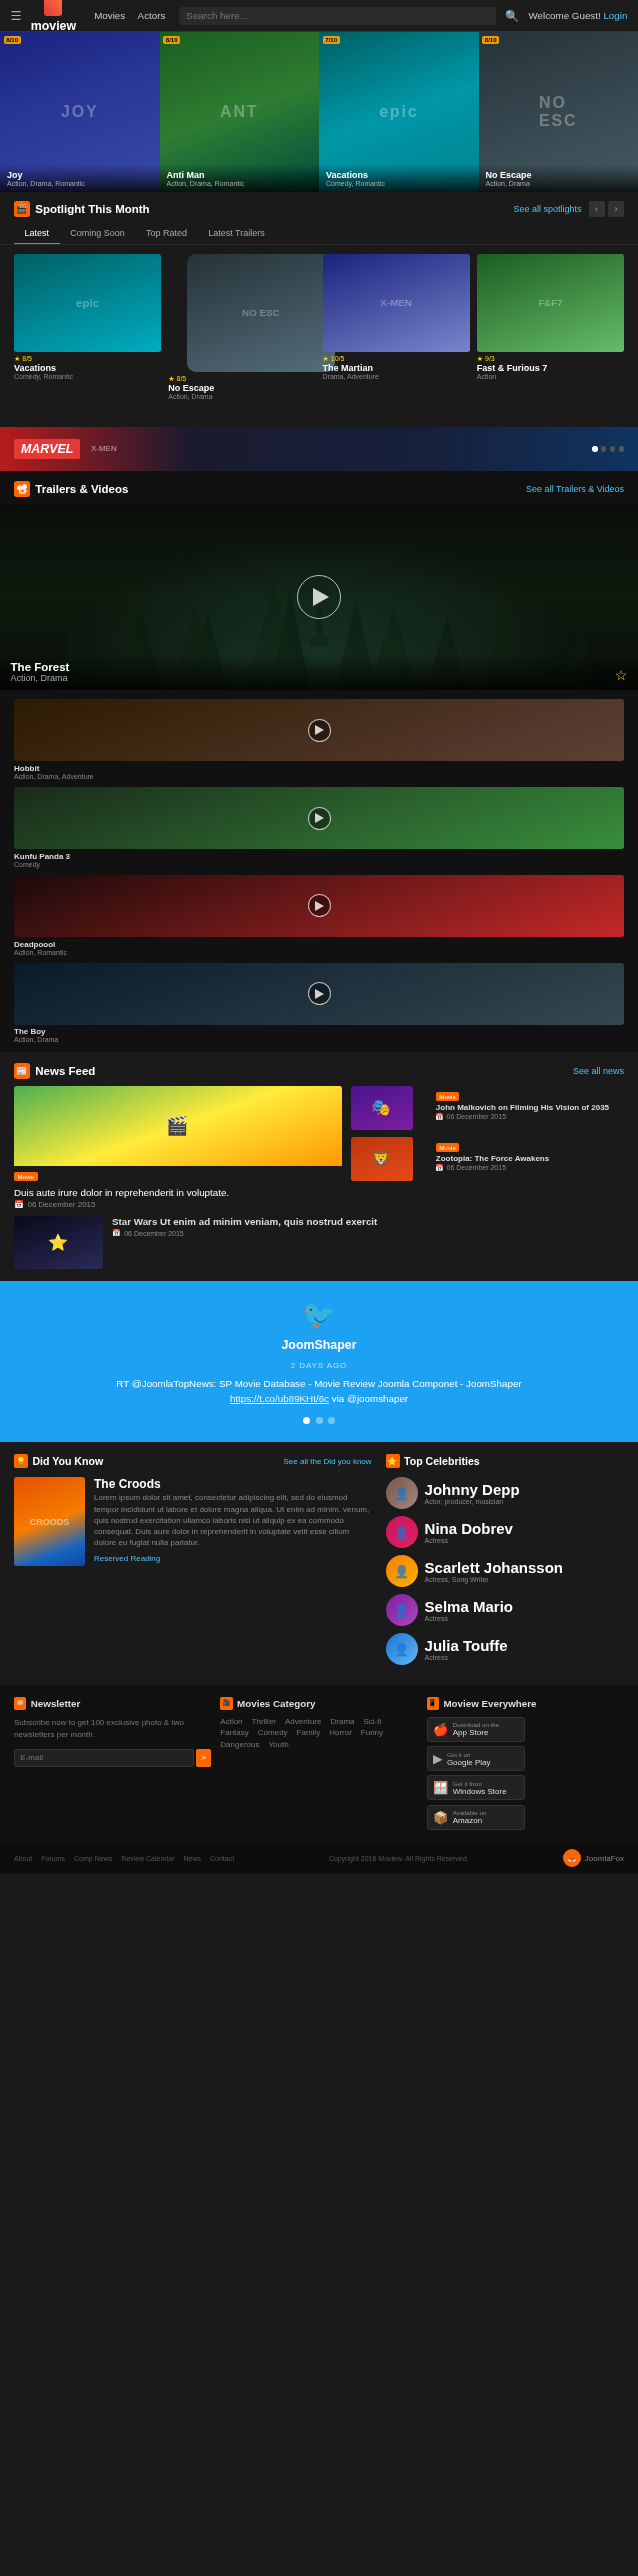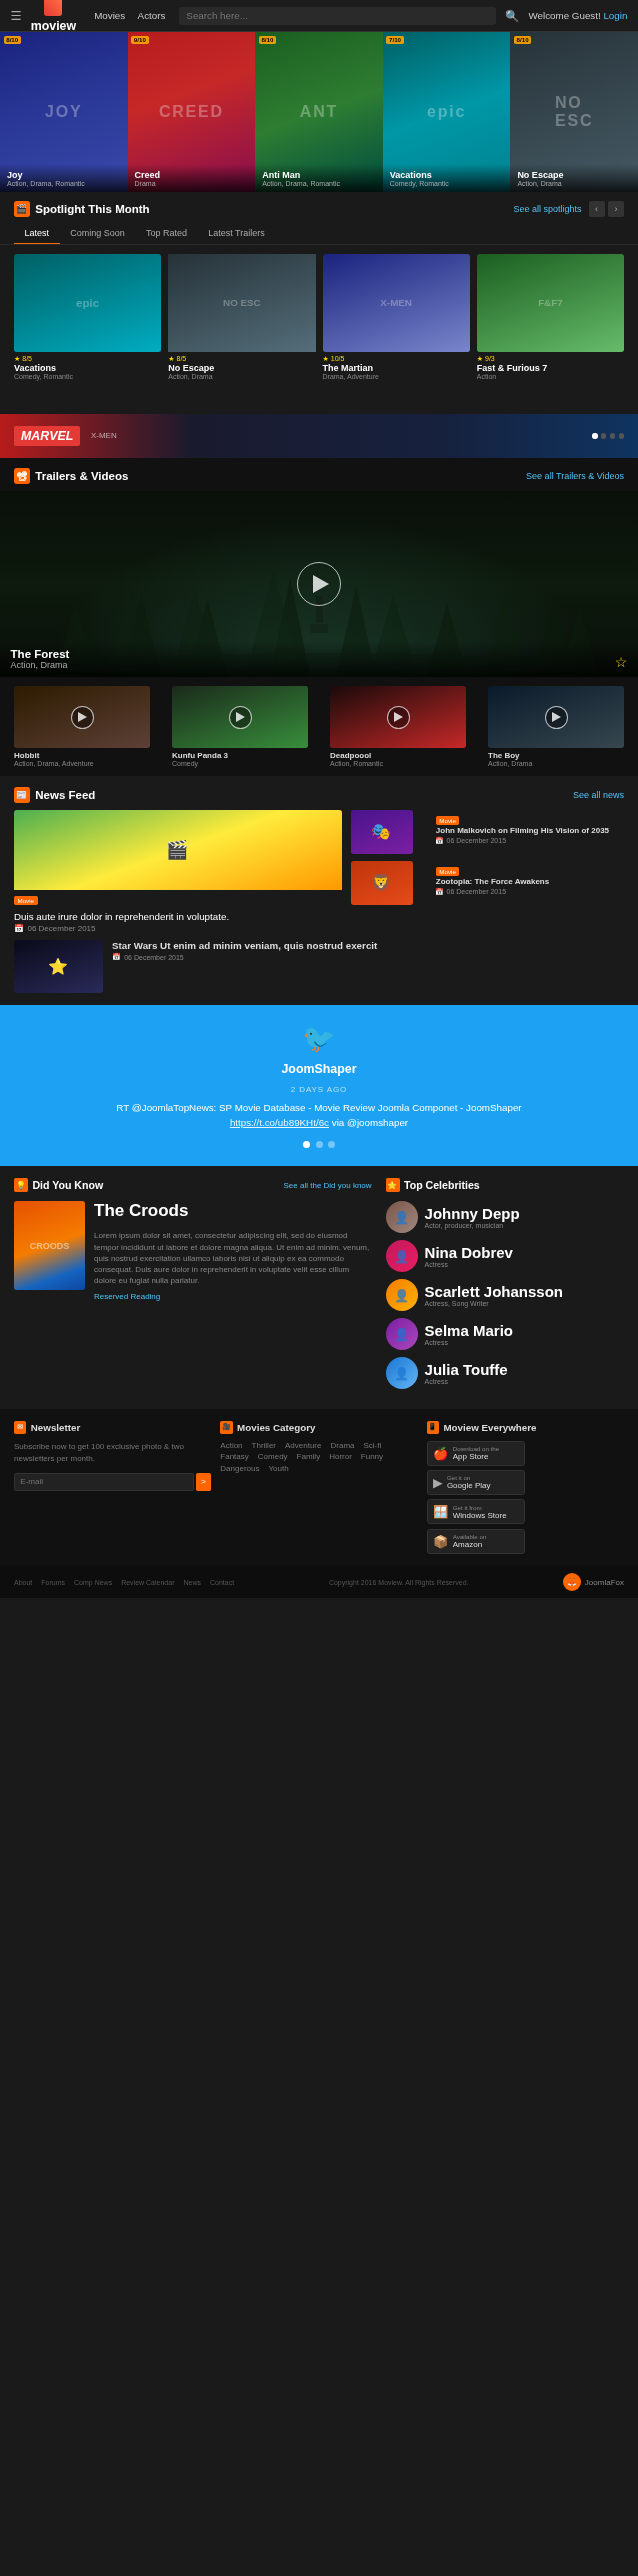--- a/index.html
+++ b/index.html
@@ -192,21 +192,21 @@
 
     
     .marvel-banner {
       width: 638px;
       height: 44px;
       background: linear-gradient(90deg, #b71c1c 0%, #1a1a2e 30%, #16213e 70%, #0f3460 100%);
       display: flex;
       align-items: center;
       padding: 0 14px;
       gap: 10.6px;
-      margin-top: 21px;
+      margin-top: 14px;
     }
     .marvel-logo {
       background: #e53935;
       color: #fff;
       font-weight: bold;
       font-size: 12.4px;
       padding: 2.7px 7px;
       border-radius: 1.8px;
       font-style: italic;
     }
@@ -302,23 +302,24 @@
       align-items: flex-end;
       justify-content: space-between;
     }
     .video-title { font-size: 11.5px; font-weight: bold; }
     .video-genre { font-size: 9px; color: #aaa; }
     .star-icon { color: #ffd700; font-size: 14px; }
 
     
     .trailer-thumbs {
       display: flex;
-      gap: 22px;
+      gap: 7px;
       padding: 9px 14px;
       background: #111;
+      flex-direction: column;
     }
     .trailer-thumb {
       flex: 1;
       position: relative;
     }
     .thumb-img {
       width: 100%;
       height: 62px;
       border-radius: 2.7px;
       display: flex;
@@ -504,21 +505,21 @@
       background: linear-gradient(160deg, #e65100 0%, #f57c00 50%, #1565c0 80%, #0d47a1 100%);
       flex-shrink: 0;
       display: flex;
       align-items: center;
       justify-content: center;
       font-size: 9px;
       font-weight: bold;
       color: rgba(255,255,255,0.5);
     }
     .croods-content {}
-    .croods-title { font-size: 17px; font-weight: bold; color: #fff; margin-bottom: 9px; }
+    .croods-title { font-size: 12px; font-weight: bold; color: #fff; margin-bottom: 1px; }
     .croods-text { font-size: 8px; color: #888; line-height: 1.4; }
     .read-more { color: #4fc3f7; font-size: 8px; text-decoration: none; margin-top: 3.5px; display: inline-block; }
 
     
     .celebrity-item {
       display: flex;
       align-items: center;
       gap: 7px;
       margin-bottom: 7px;
     }
@@ -677,28 +678,20 @@
 
 <div class="hero-cards">
   <div class="hero-card card-joy">
     <div class="movie-poster-art">JOY</div>
     <div class="rating-badge">8/10</div>
     <div class="hero-card-overlay">
       <div class="hero-card-title">Joy</div>
       <div class="hero-card-genre">Action, Drama, Romantic</div>
     </div>
   </div>
-  <div class="hero-card card-creed">
-    <div class="movie-poster-art">CREED</div>
-    <div class="rating-badge">9/10</div>
-    <div class="hero-card-overlay">
-      <div class="hero-card-title">Creed</div>
-      <div class="hero-card-genre">Drama</div>
-    </div>
-  </div>
   <div class="hero-card card-antiman">
     <div class="movie-poster-art">ANT</div>
     <div class="rating-badge">8/10</div>
     <div class="hero-card-overlay">
       <div class="hero-card-title">Anti Man</div>
       <div class="hero-card-genre">Action, Drama, Romantic</div>
     </div>
   </div>
   <div class="hero-card card-vacations">
     <div class="movie-poster-art">epic</div>
@@ -742,21 +735,21 @@
 <div class="spotlight-grid">
   <div class="spotlight-card">
     <div class="spotlight-card-img sc1" style="height:98px;border-radius:2.7px;display:flex;align-items:center;justify-content:center;font-weight:bold;color:rgba(255,255,255,0.3);font-size:11.5px;">epic</div>
     <div class="spotlight-card-info">
       <div class="spotlight-rating">★ <span>8/5</span></div>
       <div class="spotlight-title">Vacations</div>
       <div class="spotlight-genre">Comedy, Romantic</div>
     </div>
   </div>
   <div class="spotlight-card">
-    <div class="spotlight-card-img sc2" style="height:98px;border-radius:0;display:flex;align-items:center;justify-content:center;font-weight:bold;color:rgba(255,255,255,0.3);font-size:9.8px;">NO ESC</div>
+    <div class="spotlight-card-img sc2" style="height:118px;border-radius:9px;display:flex;align-items:center;justify-content:center;font-weight:bold;color:rgba(255,255,255,0.3);font-size:9.8px;margin-left:19px;">NO ESC</div>
     <div class="spotlight-card-info">
       <div class="spotlight-rating">★ <span>8/5</span></div>
       <div class="spotlight-title">No Escape</div>
       <div class="spotlight-genre">Action, Drama</div>
     </div>
   </div>
   <div class="spotlight-card">
     <div class="spotlight-card-img sc3" style="height:98px;border-radius:2.7px;display:flex;align-items:center;justify-content:center;font-weight:bold;color:rgba(255,255,255,0.3);font-size:9.8px;">X-MEN</div>
     <div class="spotlight-card-info">
       <div class="spotlight-rating">★ <span>10/5</span></div>

